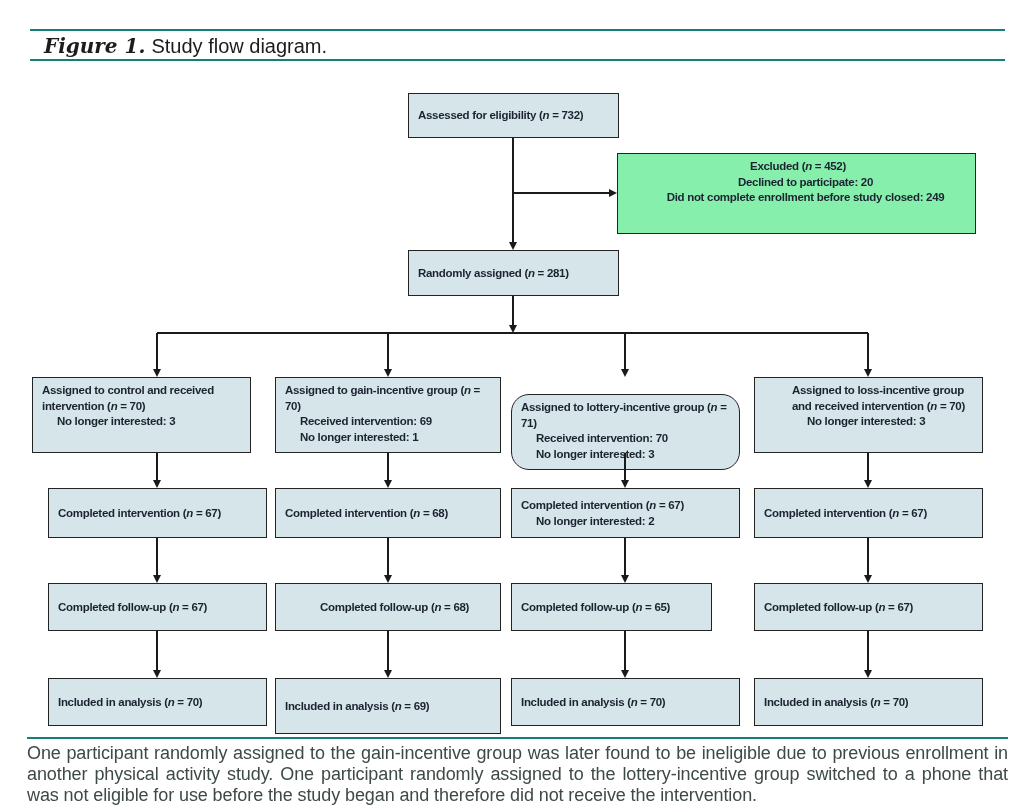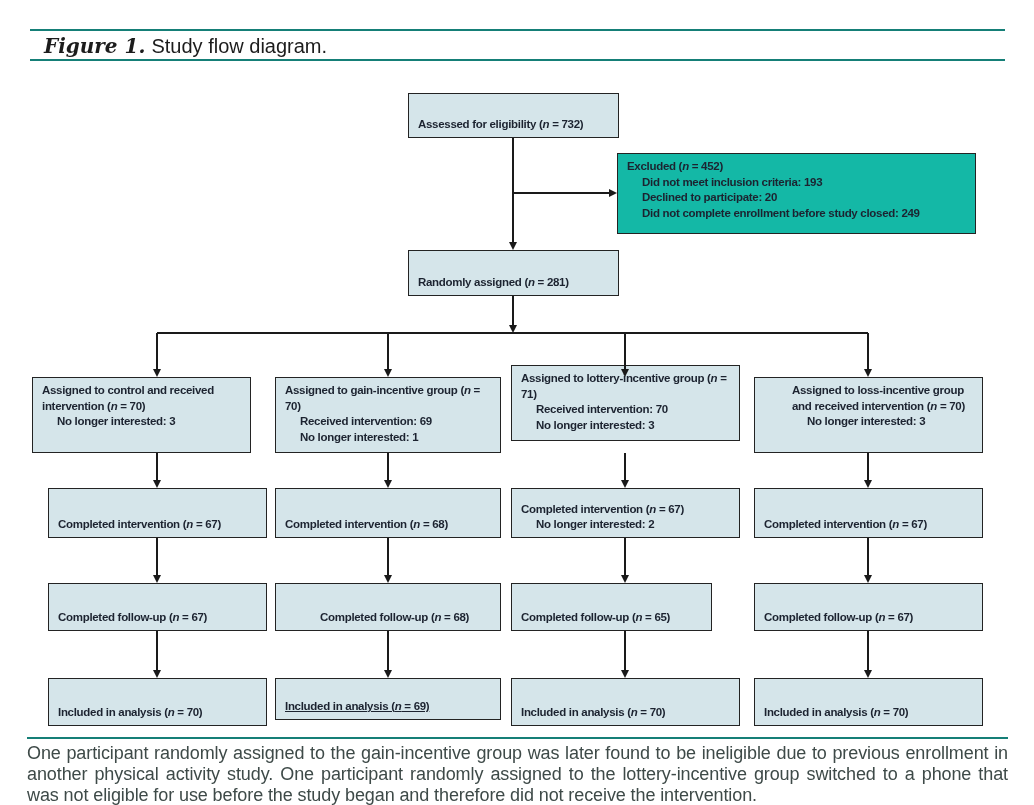--- a/index.html
+++ b/index.html
@@ -4,21 +4,21 @@
 <style>
   html,body{margin:0;padding:0;background:#ffffff;}
   #page{position:relative;width:1034px;height:805px;background:#fff;overflow:hidden;
         font-family:"Liberation Sans",sans-serif;}
   .rule{position:absolute;height:2px;}
   .figtitle{position:absolute;left:44px;top:34px;font-size:20px;color:#1c1c1c;white-space:nowrap;}
   .figtitle .lab{font-family:"DejaVu Serif",serif;font-style:italic;font-weight:700;margin-right:6px;}
   .box{position:absolute;box-sizing:border-box;border:1.6px solid #232323;
        font-weight:700;font-size:11.5px;letter-spacing:-0.3px;line-height:1.36;
        padding:5px 6px 4px 9px;display:flex;flex-direction:column;}
-  .box.center{justify-content:flex-end;}
+  .box.center{justify-content:center;}
   .box .indent{padding-left:15px;}
   .vline{position:absolute;width:1.4px;background:#1a1a1a;}
   .hline{position:absolute;height:1.4px;background:#1a1a1a;}
   .arr-d{position:absolute;width:0;height:0;border-left:4.5px solid transparent;
          border-right:4.5px solid transparent;border-top:8px solid #1a1a1a;}
   .arr-r{position:absolute;width:0;height:0;border-top:4.5px solid transparent;
          border-bottom:4.5px solid transparent;border-left:8px solid #1a1a1a;}
   .footnote{position:absolute;left:27px;top:743px;width:981px;font-size:18px;
             line-height:1.18;text-align:justify;letter-spacing:-0.1px;}
 </style>
@@ -32,41 +32,40 @@
     <span class="lab">Figure 1.</span><span>Study flow diagram.</span>
   </div>
   <div class="rule" style="left: 30px; top: 59px; width: 975px; background: rgb(21, 127, 119);"></div>
 
   <div id="diagram">
 
     <div class="box center" style="left: 408px; top: 93px; width: 211px; height: 45px; background: rgb(213, 229, 234); border-color: rgb(35, 35, 35); color: rgb(28, 35, 48);">
       <div>Assessed for eligibility (<i>n</i> = 732)</div>
     </div>
 
-    <div class="box" style="left: 617px; top: 153px; width: 359px; height: 81px; background: #14b8a6; border-color: rgb(35, 35, 35); color: rgb(28, 35, 48);">
+    <div class="box" style="left: 617px; top: 153px; width: 359px; height: 81px; background: #86efac; border-color: rgb(35, 35, 35); color: rgb(28, 35, 48); text-align: center;">
       <div>Excluded (<i>n</i> = 452)</div>
-      <div class="indent">Did not meet inclusion criteria: 193</div>
       <div class="indent">Declined to participate: 20</div>
       <div class="indent">Did not complete enrollment before study closed: 249</div>
     </div>
 
     <div class="box center" style="left: 408px; top: 250px; width: 211px; height: 46px; background: rgb(213, 229, 234); border-color: rgb(35, 35, 35); color: rgb(28, 35, 48);">
       <div>Randomly assigned (<i>n</i> = 281)</div>
     </div>
 
     <div class="box" style="left: 32px; top: 377px; width: 219px; height: 76px; background: rgb(213, 229, 234); border-color: rgb(35, 35, 35); color: rgb(28, 35, 48);">
       <div>Assigned to control and received intervention (<i>n</i> = 70)</div>
       <div class="indent">No longer interested: 3</div>
     </div>
     <div class="box" style="left: 275px; top: 377px; width: 226px; height: 76px; background: rgb(213, 229, 234); border-color: rgb(35, 35, 35); color: rgb(28, 35, 48);">
       <div>Assigned to gain-incentive group (<i>n</i> = 70)</div>
       <div class="indent">Received intervention: 69</div>
       <div class="indent">No longer interested: 1</div>
     </div>
-    <div class="box" style="left: 511px; top: 365px; width: 229px; height: 76px; background: rgb(213, 229, 234); border-color: rgb(35, 35, 35); color: rgb(28, 35, 48);">
+    <div class="box" style="left: 511px; top: 394px; width: 229px; height: 76px; background: rgb(213, 229, 234); border-color: rgb(35, 35, 35); color: rgb(28, 35, 48); border-radius: 18px;">
       <div>Assigned to lottery-incentive group (<i>n</i> = 71)</div>
       <div class="indent">Received intervention: 70</div>
       <div class="indent">No longer interested: 3</div>
     </div>
     <div class="box" style="left: 754px; top: 377px; width: 229px; height: 76px; background: rgb(213, 229, 234); border-color: rgb(35, 35, 35); color: rgb(28, 35, 48); padding-left: 37px;">
       <div>Assigned to loss-incentive group and received intervention (<i>n</i> = 70)</div>
       <div class="indent">No longer interested: 3</div>
     </div>
 
     <div class="box center" style="left: 48px; top: 488px; width: 219px; height: 50px; background: rgb(213, 229, 234); border-color: rgb(35, 35, 35); color: rgb(28, 35, 48);">
@@ -92,21 +91,21 @@
     <div class="box center" style="left: 511px; top: 583px; width: 201px; height: 48px; background: rgb(213, 229, 234); border-color: rgb(35, 35, 35); color: rgb(28, 35, 48);">
       <div>Completed follow-up (<i>n</i> = 65)</div>
     </div>
     <div class="box center" style="left: 754px; top: 583px; width: 229px; height: 48px; background: rgb(213, 229, 234); border-color: rgb(35, 35, 35); color: rgb(28, 35, 48);">
       <div>Completed follow-up (<i>n</i> = 67)</div>
     </div>
 
     <div class="box center" style="left: 48px; top: 678px; width: 219px; height: 48px; background: rgb(213, 229, 234); border-color: rgb(35, 35, 35); color: rgb(28, 35, 48);">
       <div>Included in analysis (<i>n</i> = 70)</div>
     </div>
-    <div class="box center" style="left: 275px; top: 678px; width: 226px; height: 42px; background: rgb(213, 229, 234); border-color: rgb(35, 35, 35); color: rgb(28, 35, 48); text-decoration: underline;">
+    <div class="box center" style="left: 275px; top: 678px; width: 226px; height: 56px; background: rgb(213, 229, 234); border-color: rgb(35, 35, 35); color: rgb(28, 35, 48);">
       <div>Included in analysis (<i>n</i> = 69)</div>
     </div>
     <div class="box center" style="left: 511px; top: 678px; width: 229px; height: 48px; background: rgb(213, 229, 234); border-color: rgb(35, 35, 35); color: rgb(28, 35, 48);">
       <div>Included in analysis (<i>n</i> = 70)</div>
     </div>
     <div class="box center" style="left: 754px; top: 678px; width: 229px; height: 48px; background: rgb(213, 229, 234); border-color: rgb(35, 35, 35); color: rgb(28, 35, 48);">
       <div>Included in analysis (<i>n</i> = 70)</div>
     </div>
 
   <div class="vline" style="left: 512.3px; top: 138px; height: 105px;"></div>

